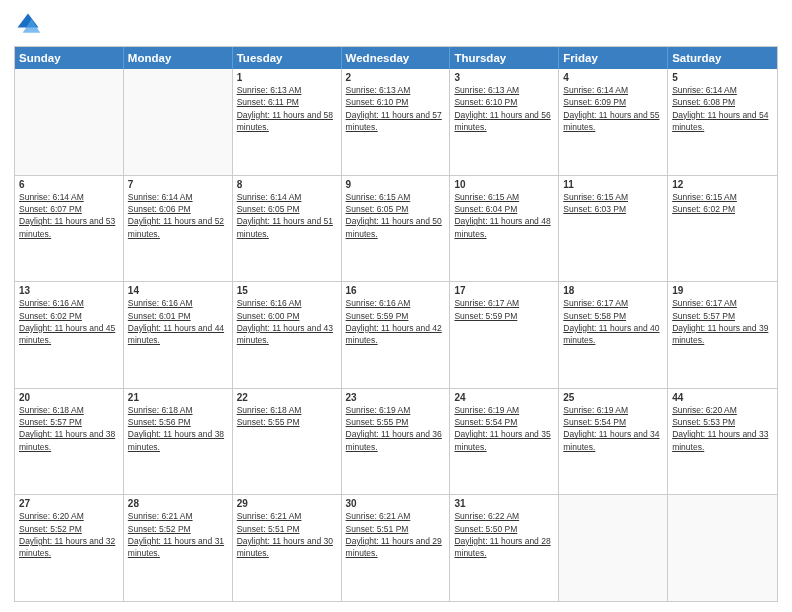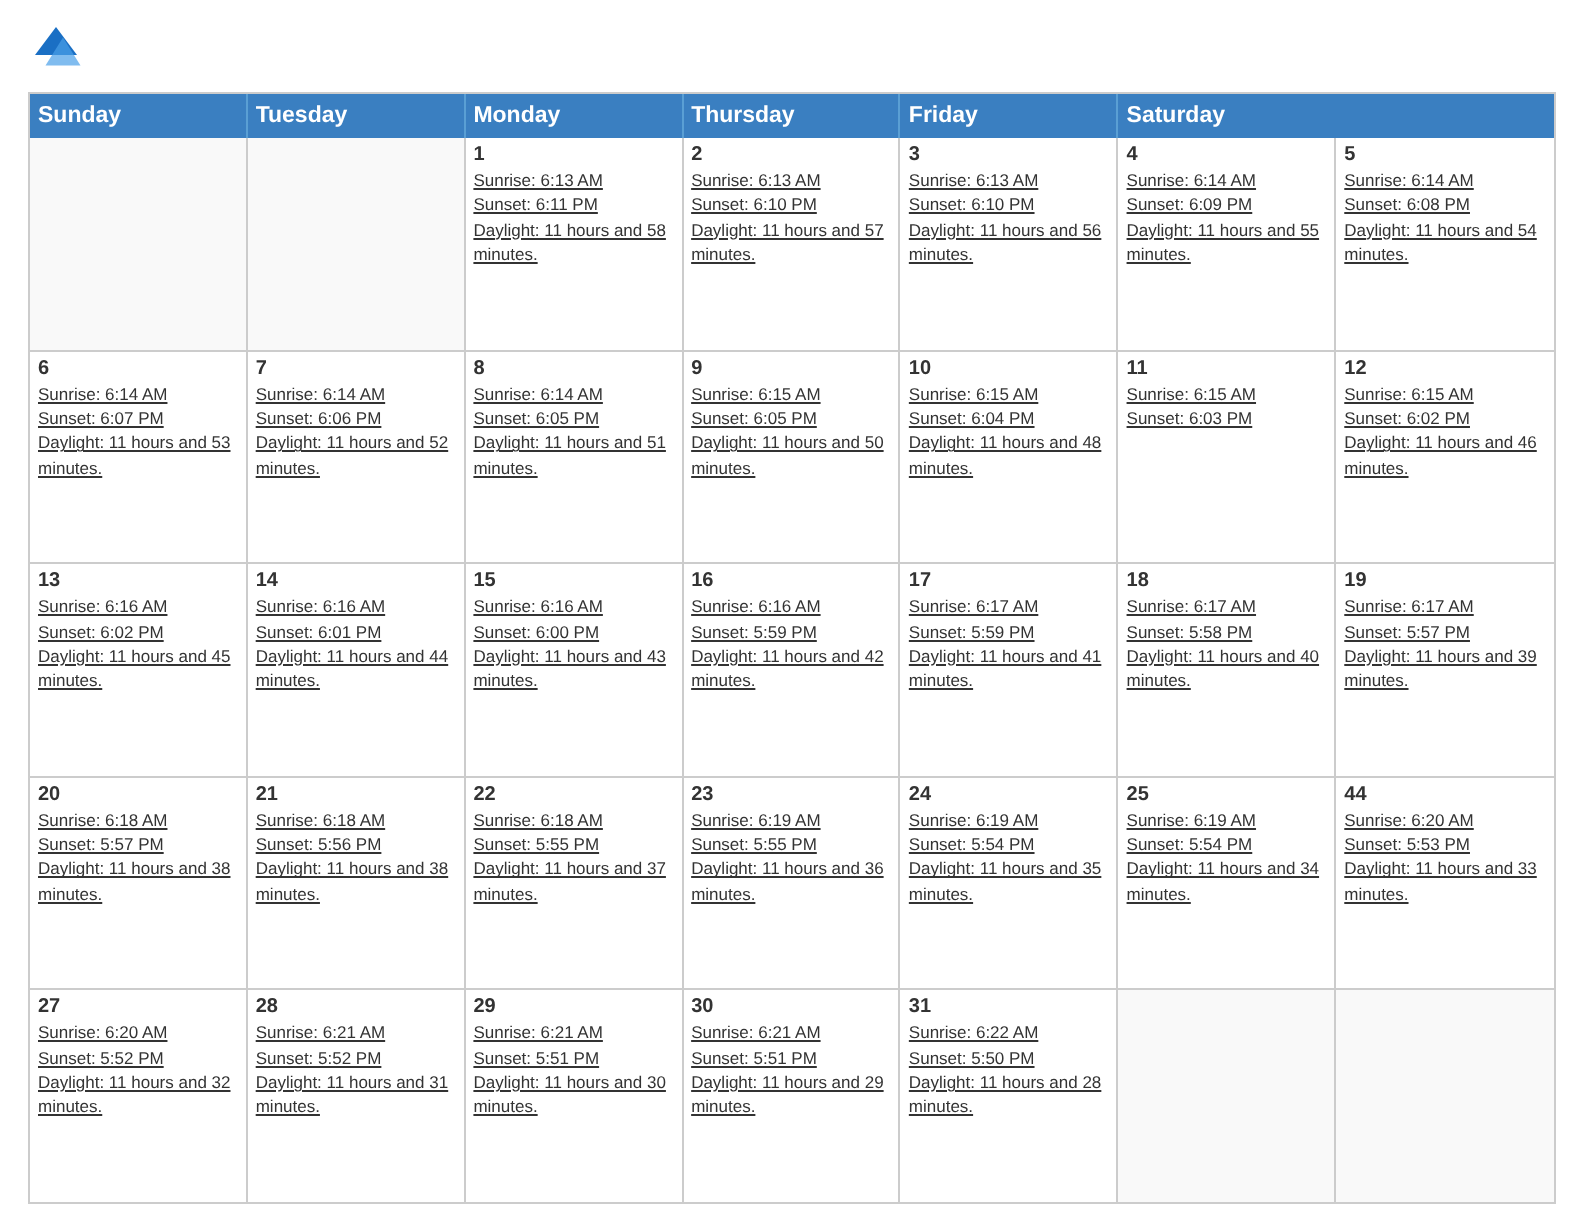--- a/index.html
+++ b/index.html
@@ -124,22 +124,23 @@
     </div>
     <div class="title-block">
       <div class="month-title"></div>
       <div class="location"></div>
     </div>
   </div>
 
   <div class="calendar">
     <div class="cal-header-row" id="cal-header">
         <div class="cal-header-cell">Sunday</div>
+        <div class="cal-header-cell">Monday</div>
         <div class="cal-header-cell">Tuesday</div>
-        <div class="cal-header-cell">Monday</div>
+        <div class="cal-header-cell">Wednesday</div>
         <div class="cal-header-cell">Thursday</div>
         <div class="cal-header-cell">Friday</div>
         <div class="cal-header-cell">Saturday</div>
       </div>
     <div class="cal-body" id="cal-body">
         <div class="cal-row">
           <div class="cal-cell empty"></div>
           <div class="cal-cell empty"></div>
           <div class="cal-cell">
             <span class="day-num">1</span>
@@ -228,21 +229,20 @@
             <div class="cell-info">
               <div>Sunrise: 6:15 AM</div>
               <div>Sunset: 6:03 PM</div>
             </div>
           </div>
           <div class="cal-cell">
             <span class="day-num">12</span>
             <div class="cell-info">
               <div>Sunrise: 6:15 AM</div>
               <div>Sunset: 6:02 PM</div>
-              <div>Daylight: 11 hours and 46 minutes.</div>
             </div>
           </div>
         </div>
         <div class="cal-row">
           <div class="cal-cell">
             <span class="day-num">13</span>
             <div class="cell-info">
               <div>Sunrise: 6:16 AM</div>
               <div>Sunset: 6:02 PM</div>
               <div>Daylight: 11 hours and 45 minutes.</div>
@@ -270,21 +270,20 @@
               <div>Sunrise: 6:16 AM</div>
               <div>Sunset: 5:59 PM</div>
               <div>Daylight: 11 hours and 42 minutes.</div>
             </div>
           </div>
           <div class="cal-cell">
             <span class="day-num">17</span>
             <div class="cell-info">
               <div>Sunrise: 6:17 AM</div>
               <div>Sunset: 5:59 PM</div>
-              <div>Daylight: 11 hours and 41 minutes.</div>
             </div>
           </div>
           <div class="cal-cell">
             <span class="day-num">18</span>
             <div class="cell-info">
               <div>Sunrise: 6:17 AM</div>
               <div>Sunset: 5:58 PM</div>
               <div>Daylight: 11 hours and 40 minutes.</div>
             </div>
           </div>
@@ -312,21 +311,20 @@
               <div>Sunrise: 6:18 AM</div>
               <div>Sunset: 5:56 PM</div>
               <div>Daylight: 11 hours and 38 minutes.</div>
             </div>
           </div>
           <div class="cal-cell">
             <span class="day-num">22</span>
             <div class="cell-info">
               <div>Sunrise: 6:18 AM</div>
               <div>Sunset: 5:55 PM</div>
-              <div>Daylight: 11 hours and 37 minutes.</div>
             </div>
           </div>
           <div class="cal-cell">
             <span class="day-num">23</span>
             <div class="cell-info">
               <div>Sunrise: 6:19 AM</div>
               <div>Sunset: 5:55 PM</div>
               <div>Daylight: 11 hours and 36 minutes.</div>
             </div>
           </div>

